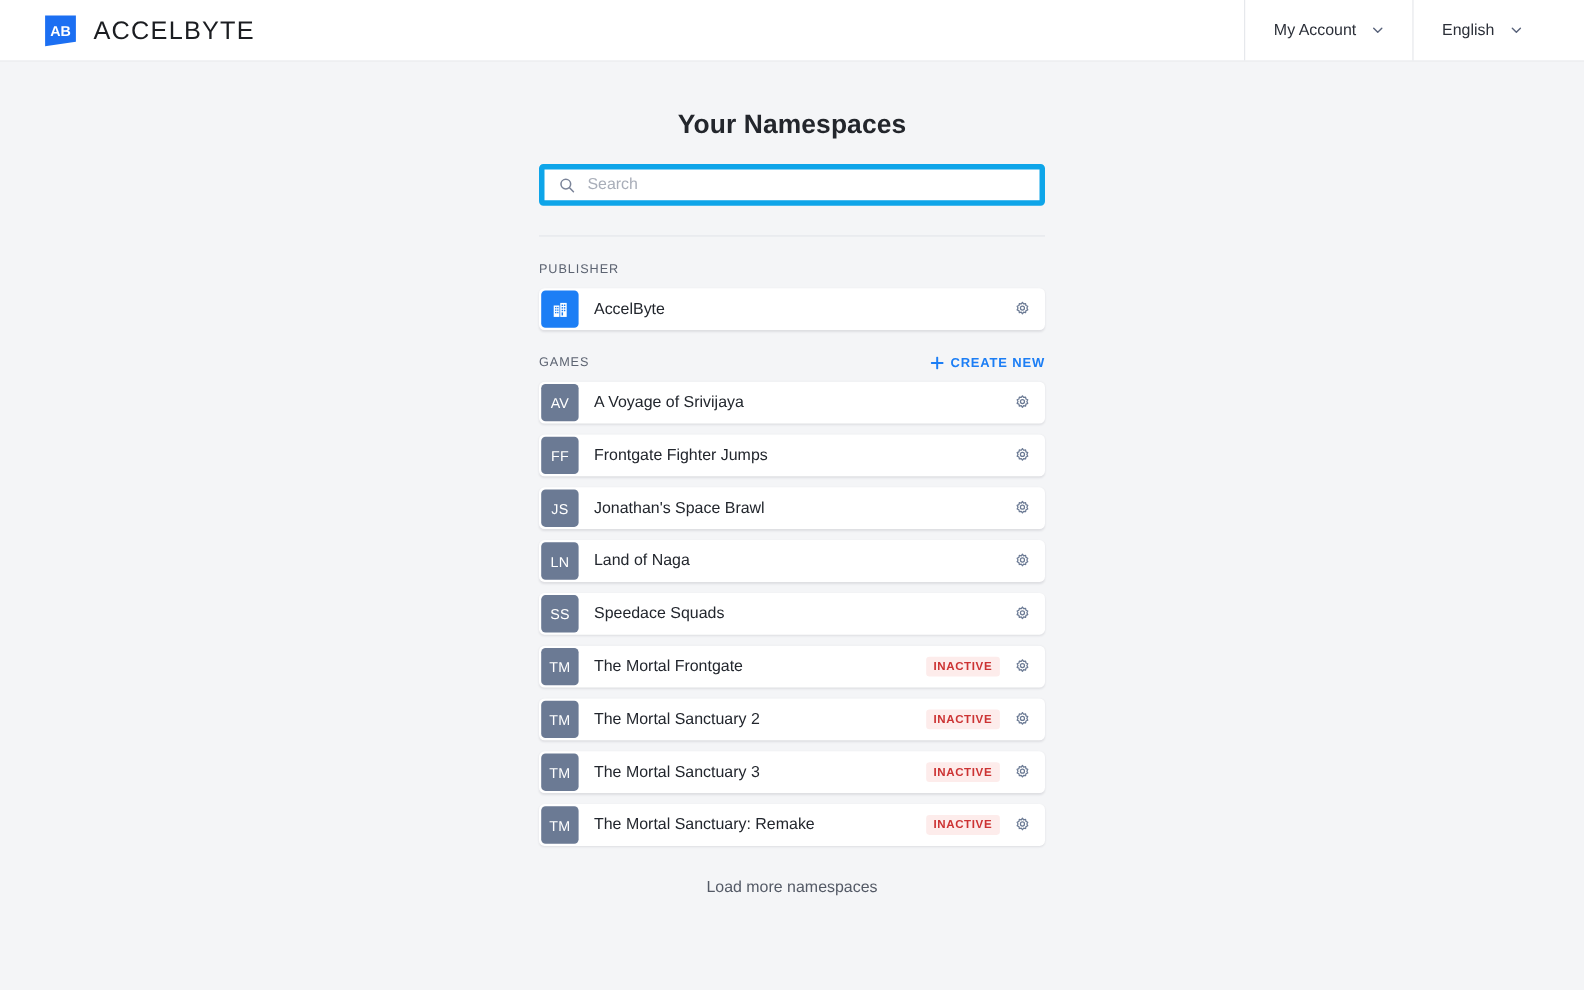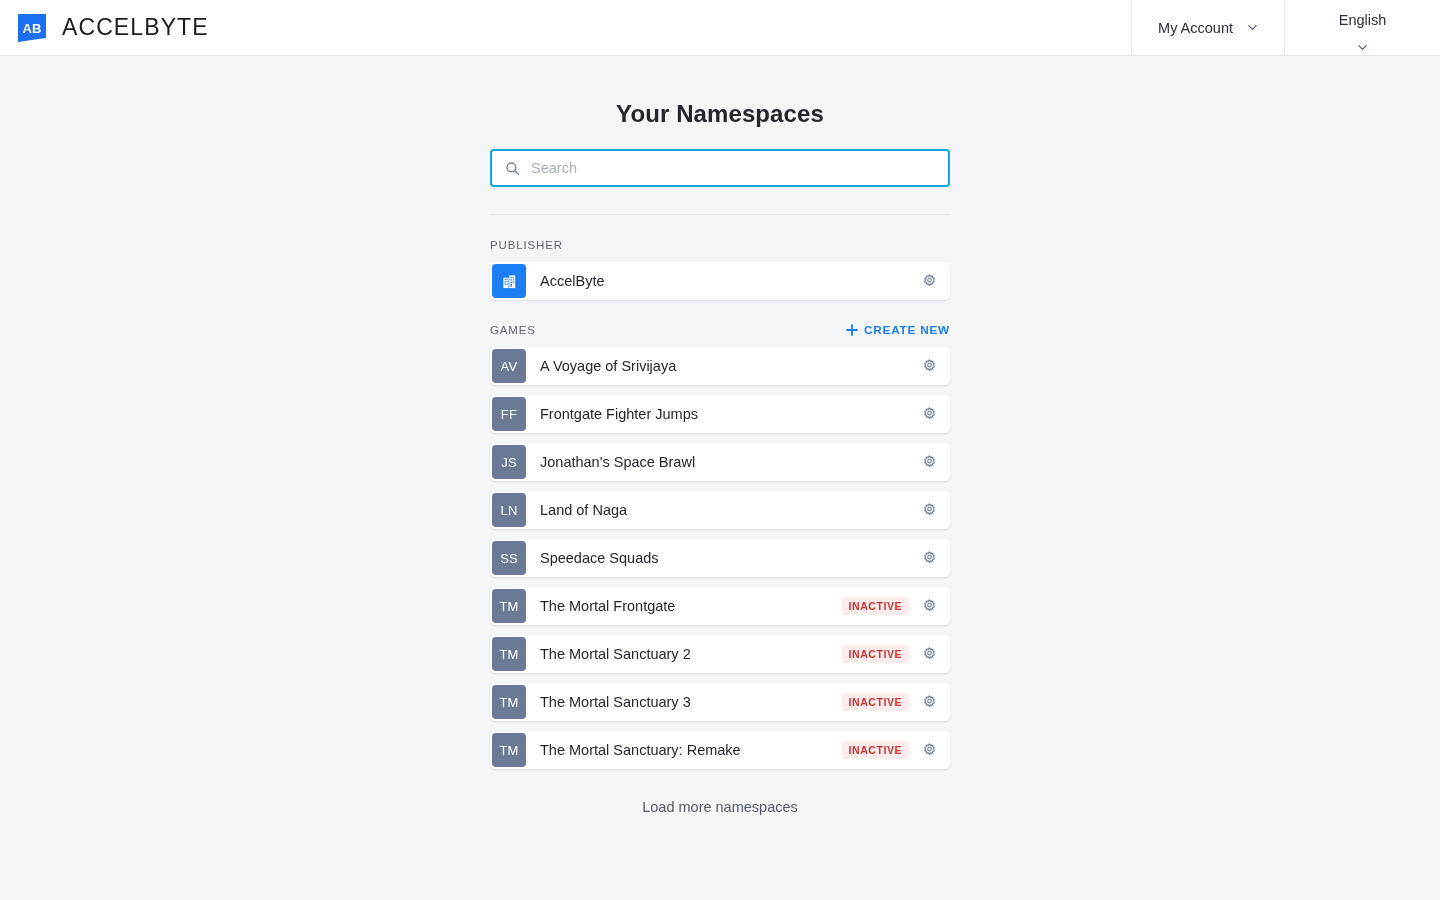--- a/index.html
+++ b/index.html
@@ -16,21 +16,21 @@
     position: relative;
     height: 56px;
     background: #ffffff;
     border-bottom: 1px solid #e4e6ea;
     display: flex;
     align-items: stretch;
   }
   .brand {
     display: flex;
     align-items: center;
-    padding-left: 16px;
+    padding-left: 39px;
     gap: 14px;
     flex: 1;
   }
   .brand-mark {
     width: 32px; height: 32px;
     position: relative;
     display: block;
   }
   .brand-mark svg { display:block; }
   .brand-text {
@@ -46,21 +46,21 @@
     align-items: center;
     gap: 14px;
     padding: 12px 26px;
     border-left: 1px solid #e4e6ea;
     font-size: 14.5px;
     color: #2b2f38;
     cursor: pointer;
     min-width: 150px;
     justify-content: flex-start;
   }
-  .hdr-item.lang { min-width: 156px; flex-direction: column; }
+  .hdr-item.lang { min-width: 156px; }
   .chev { width: 11px; height: 11px; flex: 0 0 auto; }
   .chev svg { display:block; }
 
   
   .page { width: 1440px; }
   .container {
     width: 460px;
     margin: 13px auto;
     padding-top: 31px;
   }
@@ -71,21 +71,21 @@
     color: #23262c;
     letter-spacing: 0.1px;
     margin-bottom: 21px;
   }
 
   
   .search-wrap {
     position: relative;
     height: 38px;
     background: #ffffff;
-    border: 2px solid #0ea5e9;
+    border: 5px solid #0ea5e9;
     border-radius: 4px;
     display: flex;
     align-items: center;
     padding-left: 13px;
   }
   .search-icon { width: 15px; height: 15px; flex: 0 0 auto; margin-right: 11px; }
   .search-icon svg { display: block; }
   .search-input {
     border: none;
     outline: none;

